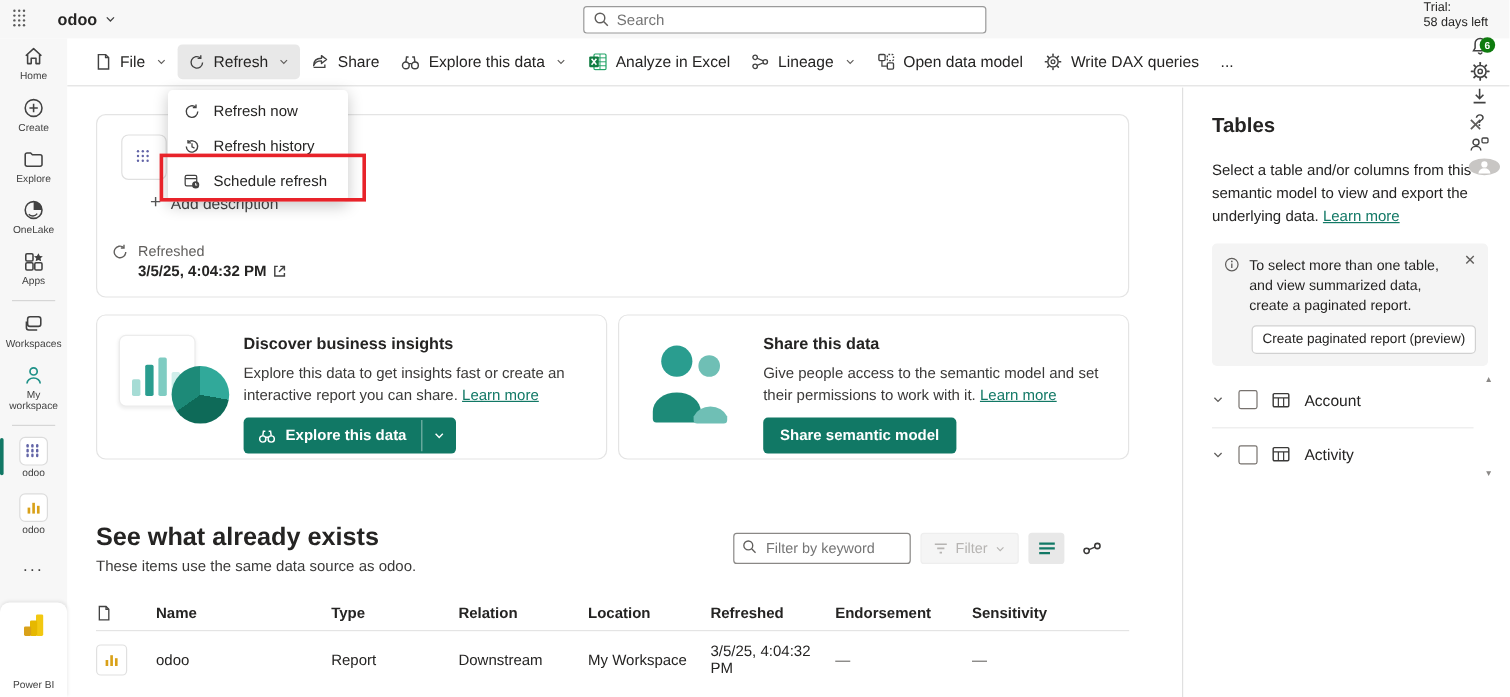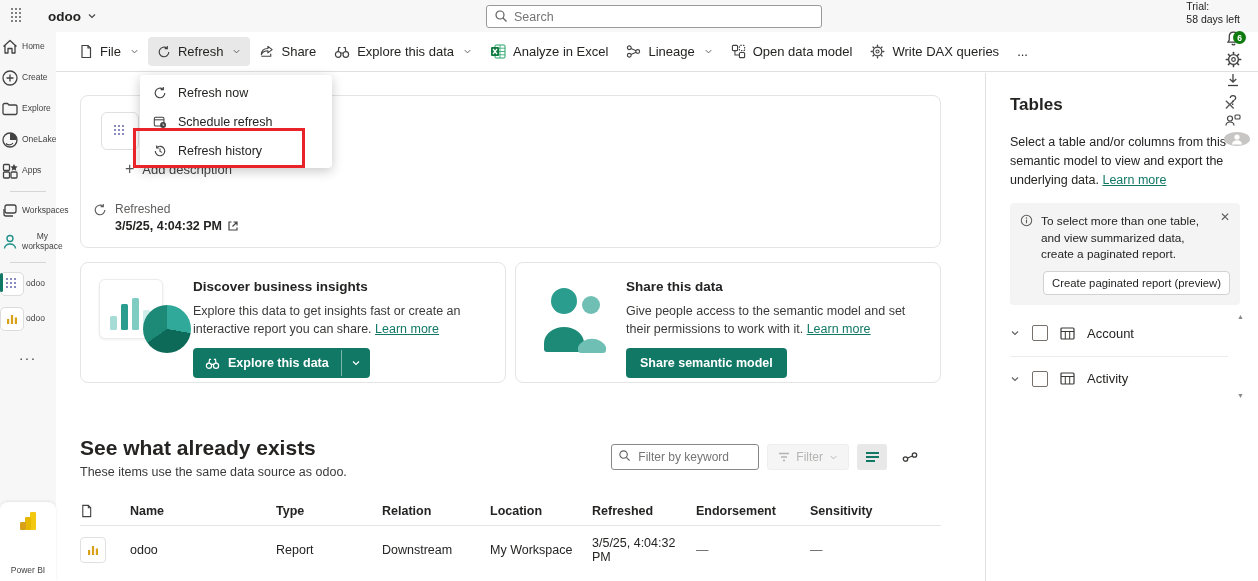--- a/index.html
+++ b/index.html
@@ -17,57 +17,57 @@
   .search-wrap .mag { position:absolute; left:8px; top:4px; }
   .topbar-right { position:absolute; right:8px; top:0; height:32px; display:flex; align-items:flex-end; gap:4px;flex-direction:column; }
   .trial { font-size:10.5px; line-height:1.25; color:#252423; margin-right:10px; }
   .tb-btn { width:34px; height:28px; display:flex; align-items:center; justify-content:center; position:relative; cursor:pointer; color:#424242; }
   .bell-badge { position:absolute; top:1px; right:4px; min-width:13px; height:13px; border-radius:7px; background:#0f7b0f; color:#fff; font-size:8.5px; font-weight:700; display:flex; align-items:center; justify-content:center; padding:0 2px; }
   .qmark { font-size:14px; color:#424242; }
   .avatar { width:26px; height:26px; border-radius:50%; background:#c8c6c4; display:flex; align-items:center; justify-content:center; margin-left:4px; cursor:pointer; }
 
   
   .rail { position:absolute; top:32px; left:0; width:56px; bottom:0; background:#f7f7f7; display:flex; flex-direction:column; align-items:center; z-index:9; }
-  .rail-item { width:56px; padding:5px 0 6px; display:flex; flex-direction:row; align-items:center; gap:2px; cursor:pointer; position:relative; }
+  .rail-item { width:56px; padding:5px 0 6px; display:flex; flex-direction:column; align-items:center; gap:2px; cursor:pointer; position:relative; }
   .rail-item .lbl { font-size:8.5px; color:#424242; text-align:center; line-height:1.15; max-width:54px; }
   .rail-sep { width:36px; border-top:1px solid #d6d6d6; margin:4px 0; }
   .rail-sel-bar { position:absolute; left:0; top:6px; bottom:10px; width:3px; background:#117865; border-radius:2px; }
   .tile-icon { width:24px; height:24px; background:#fff; border:1px solid #dcdcdc; border-radius:5px; display:flex; align-items:center; justify-content:center; }
   .dots-3x3 { display:grid; grid-template-columns:repeat(3,4px); grid-template-rows:repeat(3,4px); }
   .dots-3x3 i { width:2.4px; height:2.4px; background:#6264a7; border-radius:50%; }
   .rail-more { font-size:14px; letter-spacing:2px; color:#424242; padding:10px 0; cursor:pointer; }
   .rail-spacer { flex:1; }
   .pbi-tile { width:56px; padding:8px 0 6px; background:#fff; border-radius:8px 8px 0 0; box-shadow:0 -1px 3px rgba(0,0,0,.08); display:flex; flex-direction:column; align-items:center; gap:3px; cursor:pointer; }
   .pbi-tile .lbl { font-size:8.5px; color:#424242;margin-top:30px; }
 
   
   .toolbar { position:absolute; top:32px; left:56px; right:0; height:40px; background:#fff; border-bottom:1px solid #e0e0e0; display:flex; align-items:center; padding-left:14px; z-index:8; }
   .tool-item { display:flex; align-items:center; gap:7px; padding:7px 9px; border-radius:4px; font-size:13px; color:#252423; cursor:pointer; white-space:nowrap; }
   .tool-item.pressed { background:#e8e8e8; }
   .tool-item .chev { margin-left:2px; }
 
   
-  .menu { position:absolute; left:140px; top:75px; width:192px; background:#fff; border-radius:4px; box-shadow:0 3px 12px rgba(0,0,0,.22); padding:3px 0; z-index:50; }
+  .menu { position:absolute; left:140px; top:75px; width:150px; background:#fff; border-radius:4px; box-shadow:0 3px 12px rgba(0,0,0,.22); padding:3px 0; z-index:50; }
   .menu-item { height:29px; display:flex; align-items:center; gap:11px; padding:0 13px; font-size:12.5px; color:#252423; cursor:pointer; }
   .redbox { position:absolute; left:133px; top:128px; width:172px; height:40px; border:3px solid #e8232a; z-index:60; pointer-events:none; }
 
   
   .main { position:absolute; top:73px; left:56px; width:929px; bottom:0; background:#fff; overflow:hidden; }
   .card { background:#fff; border:1px solid #e4e4e4; border-radius:8px; }
   .model-card { position:absolute; left:24px; top:22px; width:861px; height:153px; padding:16px 20px; }
   .model-head { display:flex; gap:12px; align-items:flex-start; }
   .model-icon { width:38px; height:38px; border:1px solid #e0e0e0; border-radius:6px; display:flex; align-items:center; justify-content:center; }
   .add-desc { position:absolute; left:44px; top:64px; display:flex; align-items:center; gap:8px; color:#444; font-size:13px; cursor:pointer; }
   .add-desc .plus { font-size:16px; color:#555; }
   .refreshed-block { position:absolute; left:12px; top:106px; display:flex; gap:8px; }
   .refreshed-label { font-size:12px; color:#605e5c; }
   .refreshed-value { font-size:12.5px; font-weight:700; color:#252423; margin-top:3px; display:flex; align-items:center; gap:5px; }
 
   .promo-row { position:absolute; left:24px; top:189px; width:861px; display:flex; gap:9px; }
-  .promo-card { flex:1; height:121px; padding:16px 18px; display:flex; gap:2px; align-items:flex-start; }
+  .promo-card { flex:1; height:121px; padding:16px 18px; display:flex; gap:12px; align-items:flex-start; }
   .promo-art { flex:none; }
   .promo-title { font-size:13.5px; font-weight:700; margin-bottom:8px; }
   .promo-text { font-size:12.5px; color:#3b3a39; line-height:1.45; max-width:330px; }
   .link { color:#117865; text-decoration:underline; cursor:pointer;margin-top:28px; }
   .teal-btn { margin-top:10px; display:inline-flex; align-items:center; background:#117865; color:#fff; border:none; border-radius:4px; font-size:12.5px; font-weight:700; font-family:inherit; cursor:pointer; }
   .teal-btn .btn-main { display:flex; align-items:center; gap:8px; padding:8px 12px; }
   .teal-btn .btn-split { padding:8px 9px; border-left:1px solid rgba(255,255,255,.45); display:flex; align-items:center; }
   .teal-btn.simple { padding:8px 14px; }
   .chart-art { position:relative; width:92px; height:76px; }
   .chart-art .sheet { position:absolute; left:0; top:0; width:64px; height:60px; background:#fff; border:1px solid #ececec; border-radius:6px; box-shadow:0 1px 3px rgba(0,0,0,.07); display:flex; align-items:flex-end; gap:4px; padding:8px 10px; }
@@ -627,37 +627,37 @@
         <svg width="14" height="14" viewBox="0 0 16 16">
           <path d="M13.5 8 A5.5 5.5 0 1 1 11.6 3.8" fill="none" stroke="#424242" stroke-width="1.3"></path>
           <path d="M11.8 1.2 L11.8 4.2 L8.8 4.2" fill="none" stroke="#424242" stroke-width="1.3"></path>
         </svg>
       </span>
     <span>Refresh now</span>
   </div>
   <div class="menu-item">
     <span>
         <svg width="14" height="14" viewBox="0 0 16 16">
+          <path d="M2.6 8 A5.4 5.4 0 1 0 4.2 4.2" fill="none" stroke="#424242" stroke-width="1.3"></path>
+          <path d="M4.2 1.8 L4.2 4.6 L7 4.6" fill="none" stroke="#424242" stroke-width="1.3"></path>
+          <path d="M8 5 L8 8.4 L10.4 9.6" fill="none" stroke="#424242" stroke-width="1.2"></path>
+        </svg>
+      </span>
+    <span>Refresh history</span>
+  </div>
+  <div class="menu-item">
+    <span>
+        <svg width="14" height="14" viewBox="0 0 16 16">
           <rect x="1.5" y="2.5" width="11" height="10" rx="1.5" fill="none" stroke="#424242" stroke-width="1.2"></rect>
           <path d="M1.5 5.5 L12.5 5.5" stroke="#424242" stroke-width="1.2"></path>
           <circle cx="11.5" cy="11.5" r="3.4" fill="#424242"></circle>
           <path d="M11.5 9.8 L11.5 11.7 L13 11.7" stroke="#fff" stroke-width="1"></path>
         </svg>
       </span>
     <span>Schedule refresh</span>
-  </div>
-  <div class="menu-item">
-    <span>
-        <svg width="14" height="14" viewBox="0 0 16 16">
-          <path d="M2.6 8 A5.4 5.4 0 1 0 4.2 4.2" fill="none" stroke="#424242" stroke-width="1.3"></path>
-          <path d="M4.2 1.8 L4.2 4.6 L7 4.6" fill="none" stroke="#424242" stroke-width="1.3"></path>
-          <path d="M8 5 L8 8.4 L10.4 9.6" fill="none" stroke="#424242" stroke-width="1.2"></path>
-        </svg>
-      </span>
-    <span>Refresh history</span>
   </div>
 </div>
 <div class="redbox"></div>
 
 <div class="rpanel">
   <div class="rpanel-head">
     <div class="rpanel-title">Tables</div>
     <div class="close-x">✕</div>
   </div>
   <div class="rpanel-desc">

